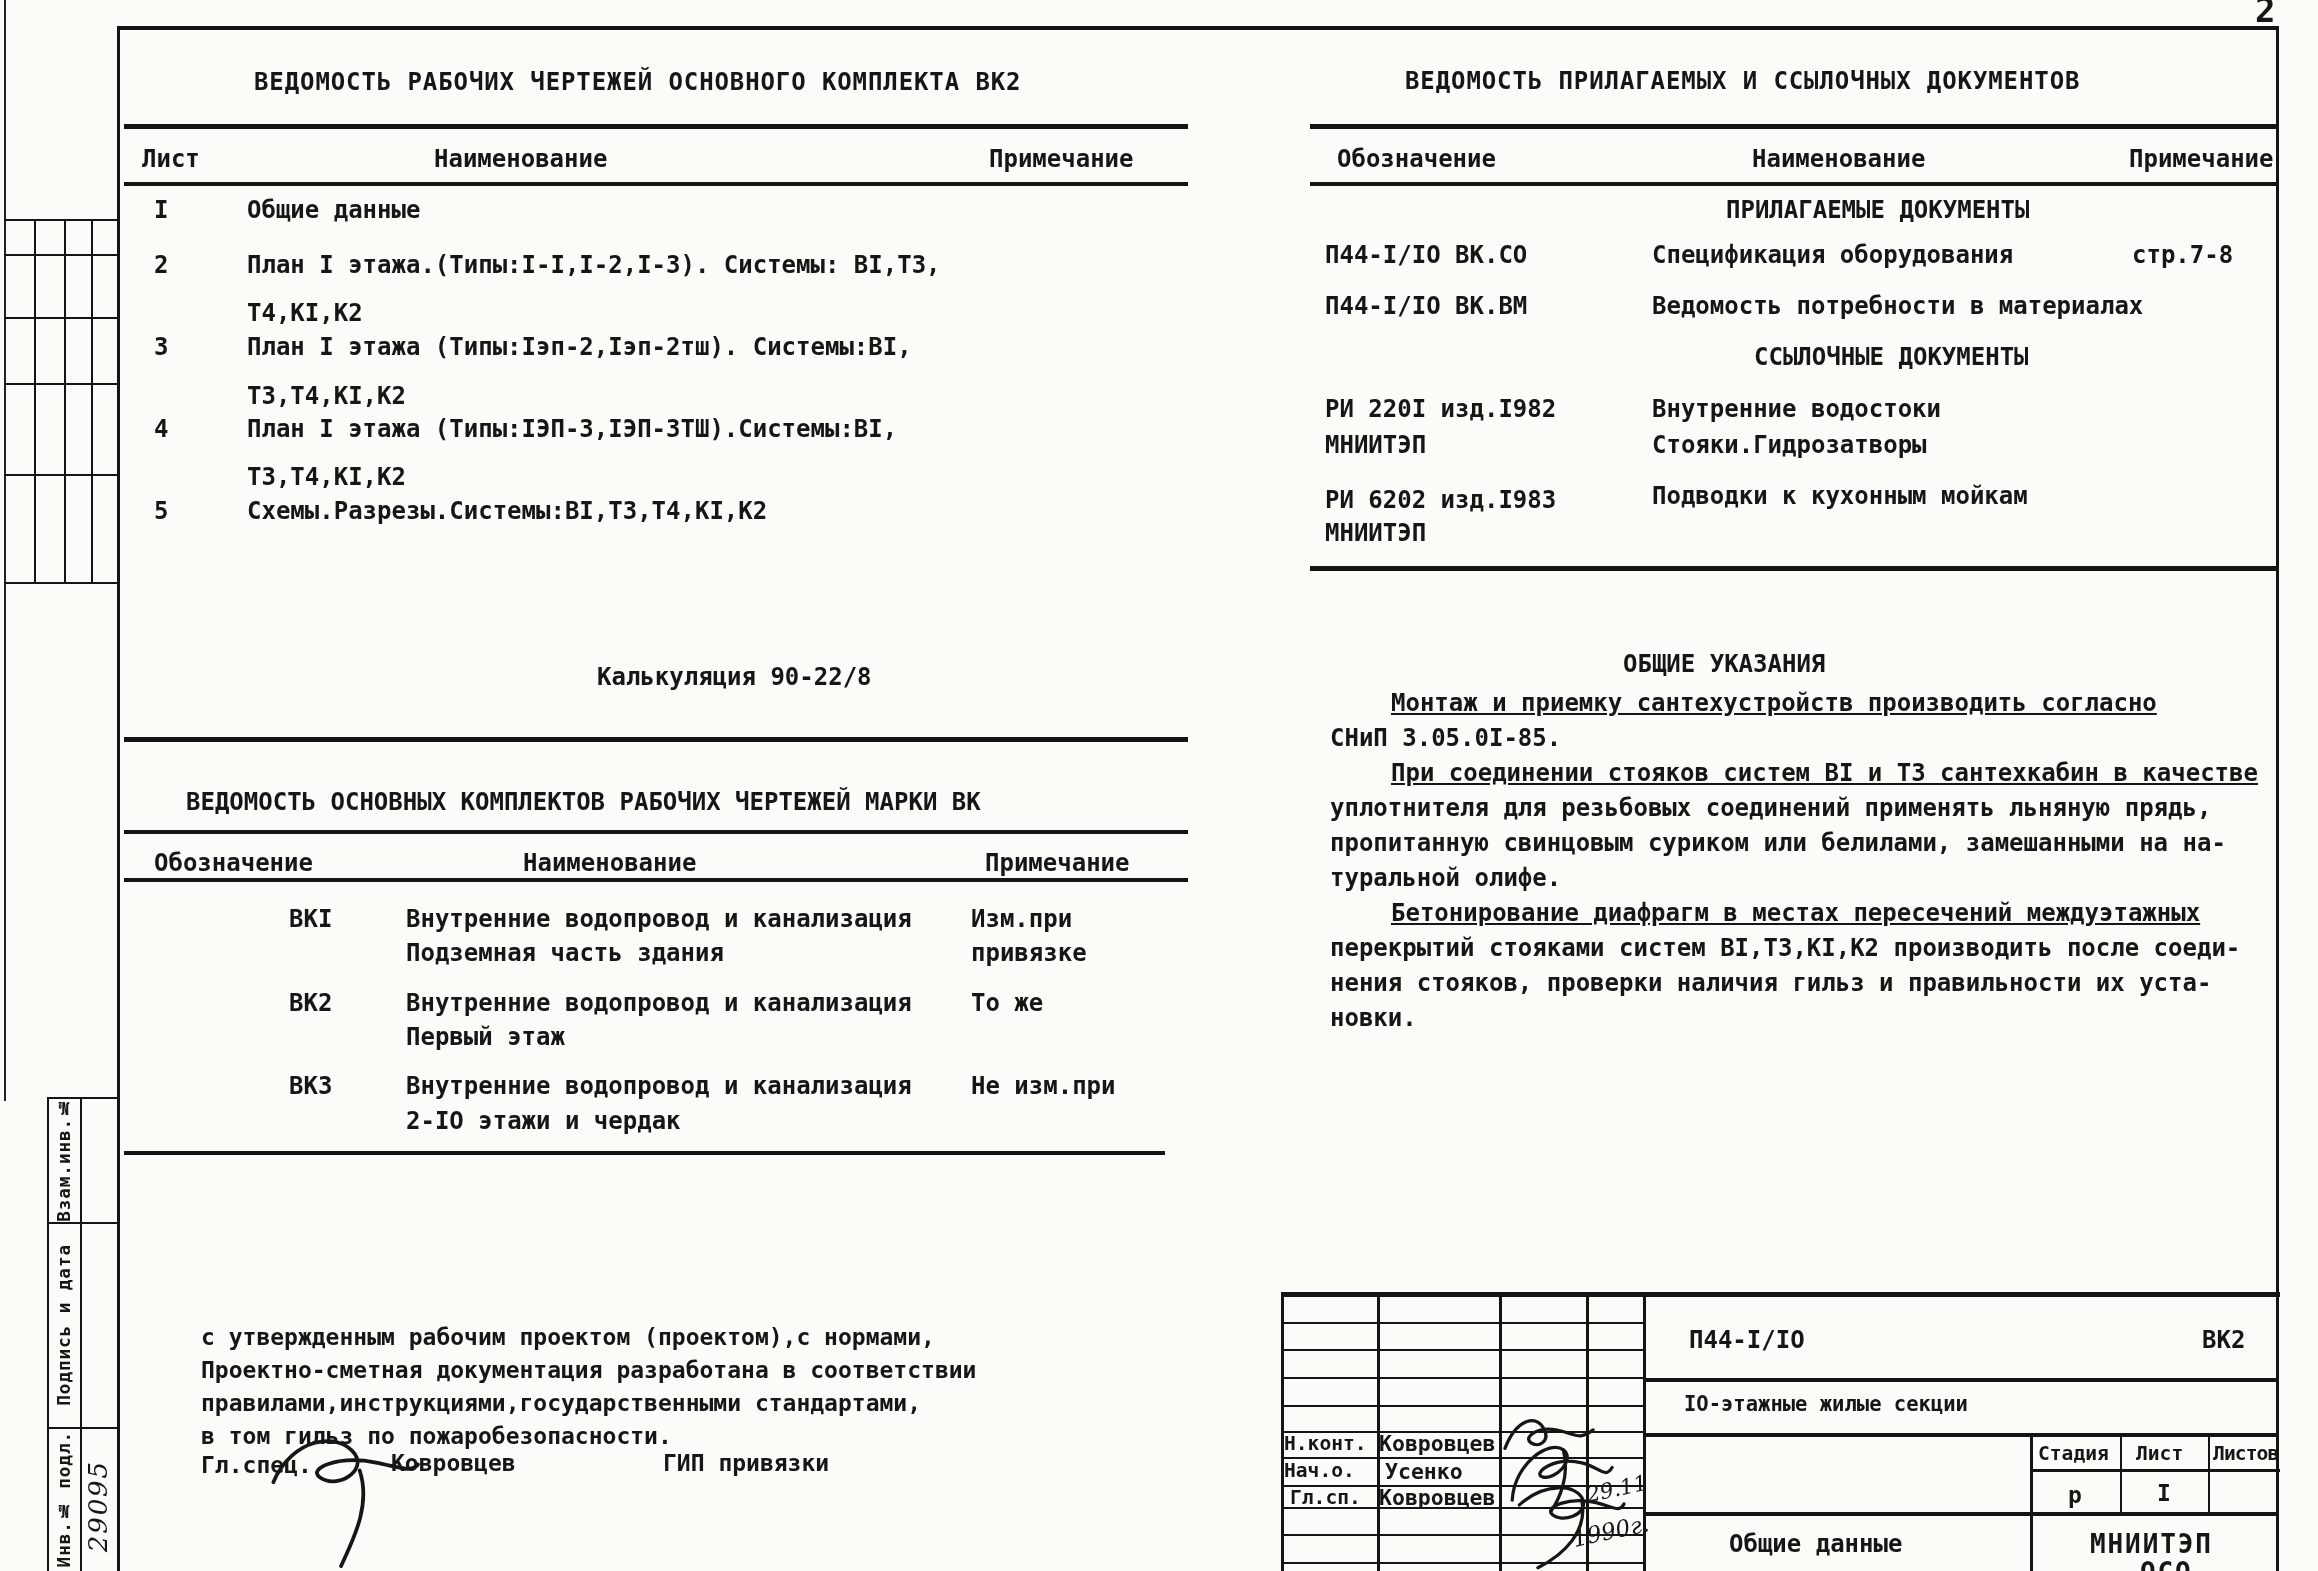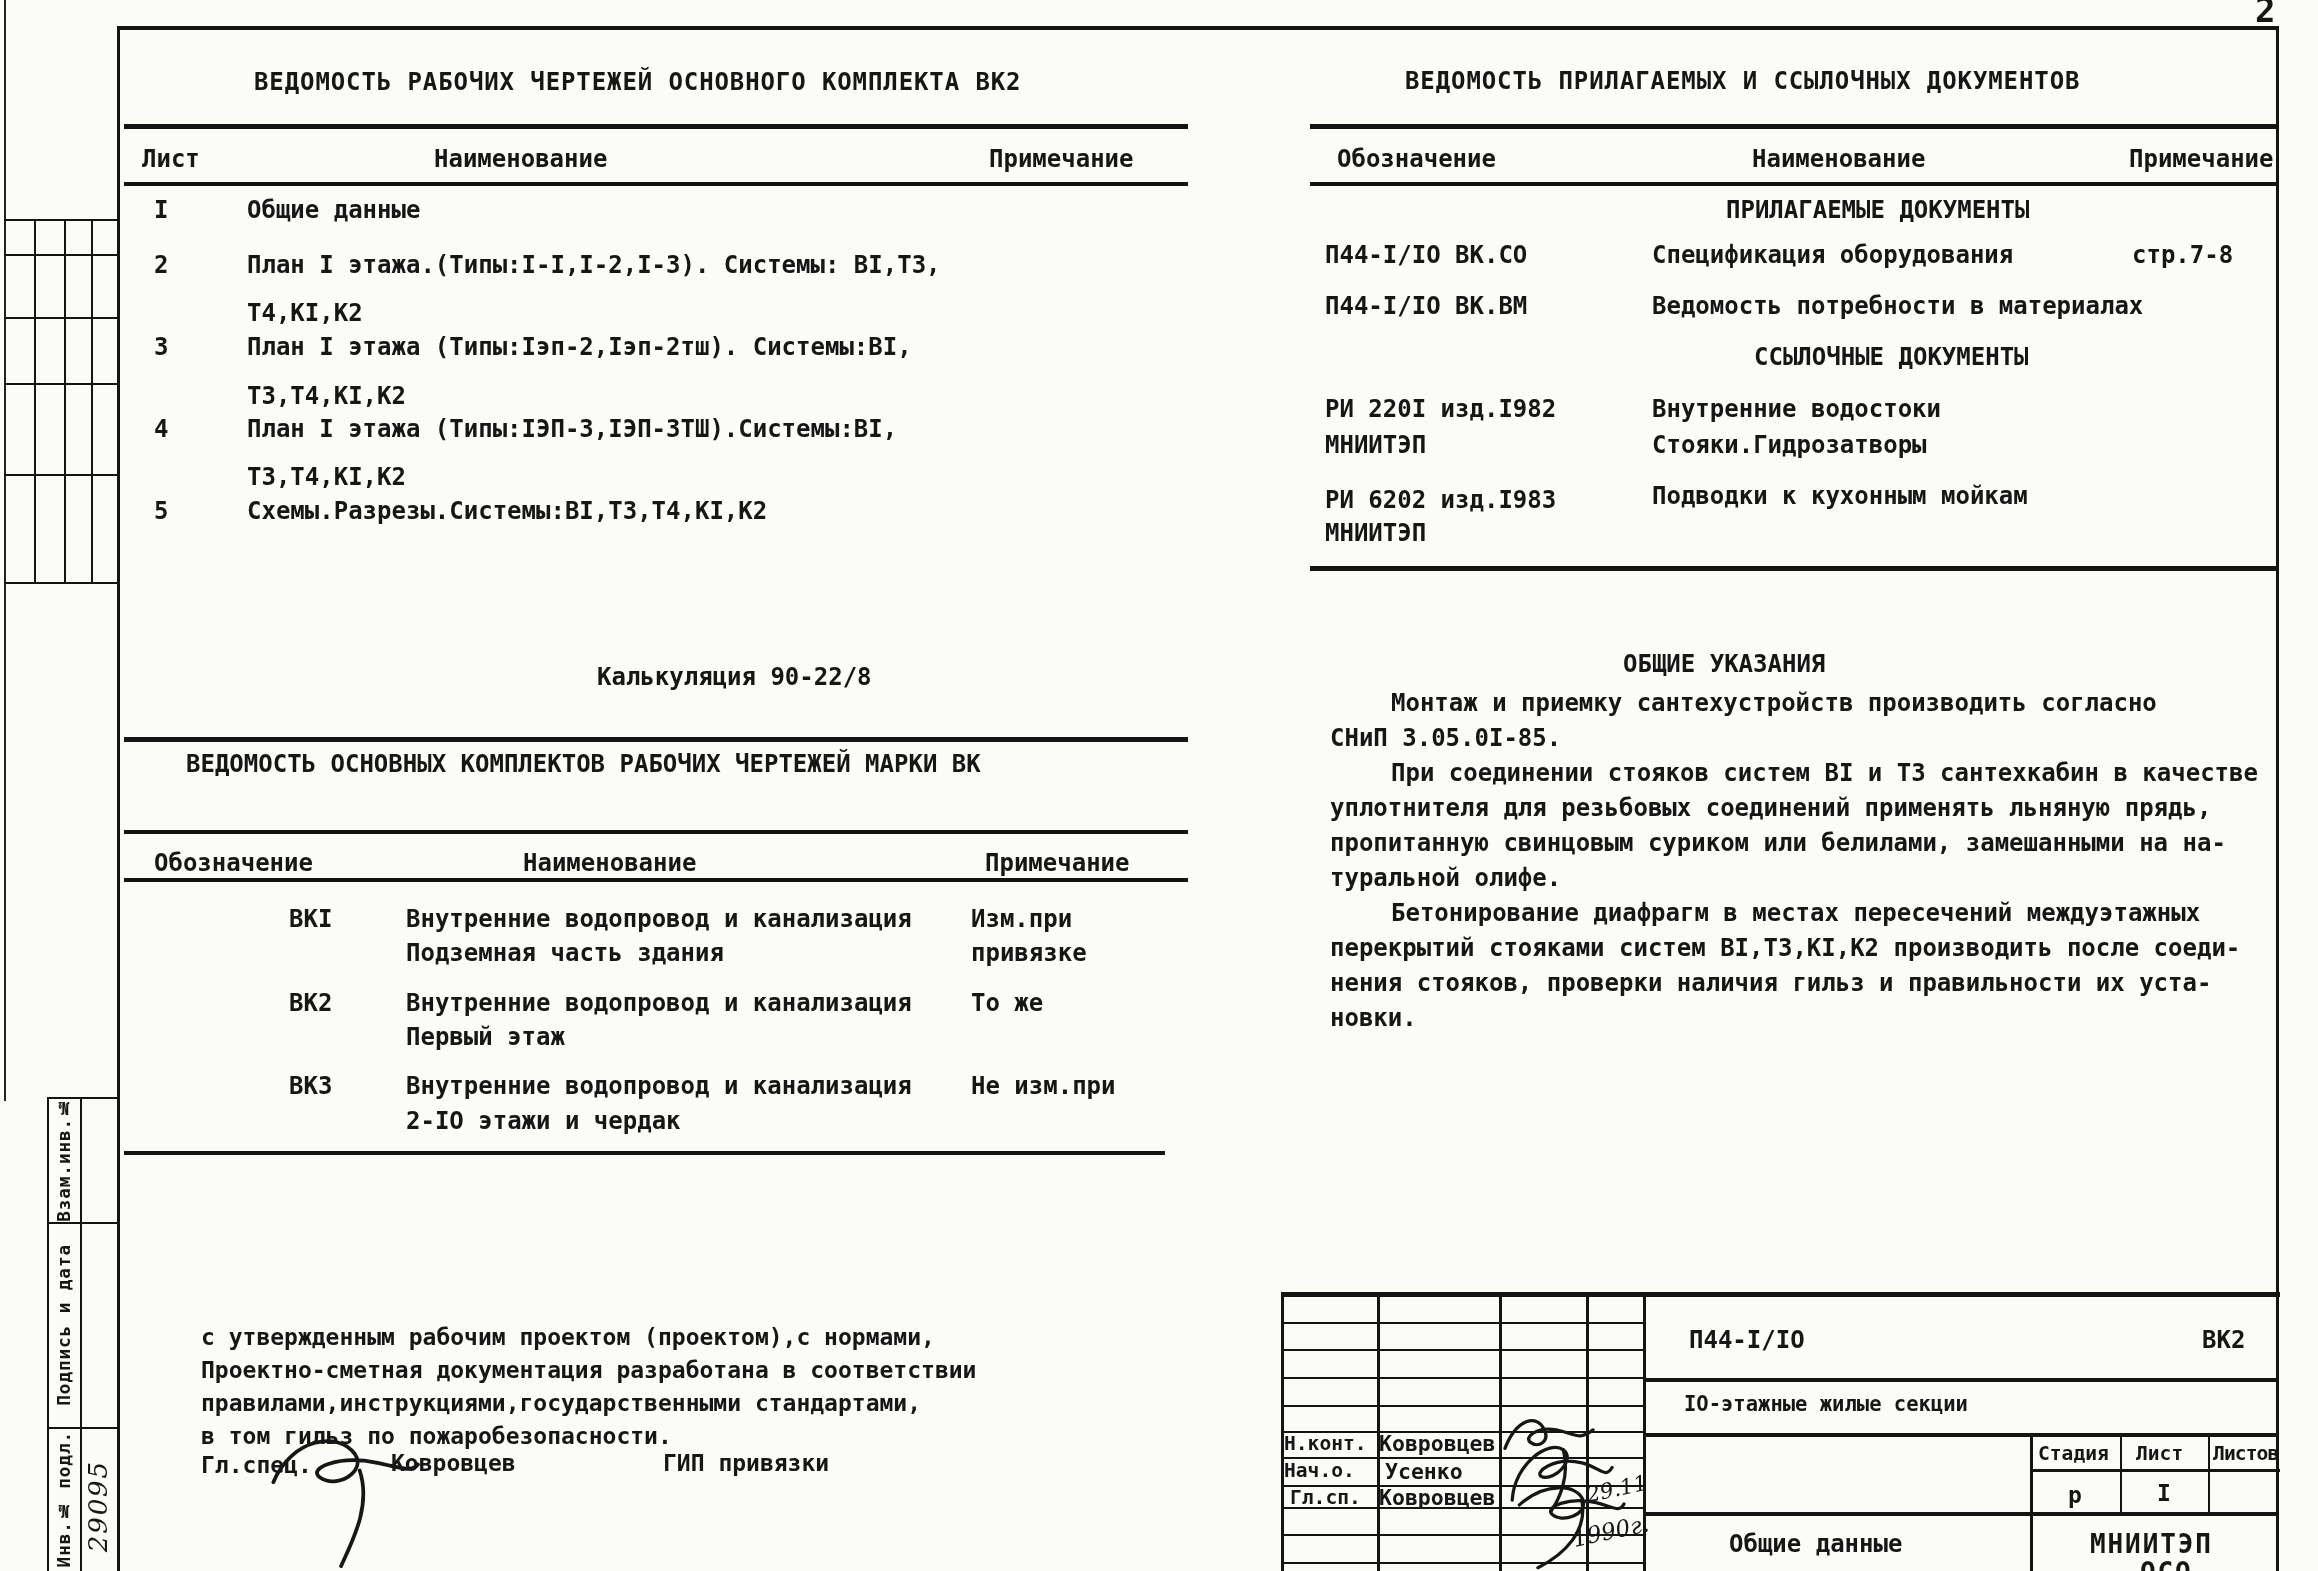--- a/index.html
+++ b/index.html
@@ -7,21 +7,21 @@
         font-family:"DejaVu Sans Mono",monospace;color:#161616;}
   .t{position:absolute;white-space:pre;font-weight:bold;line-height:1;}
   .hl{position:absolute;background:#141414;}
   .vl{position:absolute;background:#141414;}
   .fs72{font-size:34px}.fs56{font-size:26px}.fs52{font-size:24px}.fs50{font-size:23px}
   .fs46{font-size:21.5px}.fs44{font-size:20.5px}.fs42{font-size:19.6px}.fs38{font-size:17.7px}
   .flow{position:absolute;}
   .flow .ln{white-space:pre;font-weight:bold;}
   .gen .ln{font-size:24px;line-height:35px;height:35px;}
   .foot .ln{font-size:23px;line-height:33px;height:33px;}
-  .ind{padding-left:61px;}
+  .ind{padding-left:61px;text-decoration:underline;}
   .vbox{position:absolute;display:flex;align-items:center;justify-content:center;}
   .vtext{writing-mode:vertical-rl;transform:rotate(180deg);font-weight:bold;letter-spacing:0.9px;}
   .hw{font-family:"DejaVu Serif",serif;font-style:italic;font-weight:normal;}
   svg{position:absolute;overflow:visible;}
 </style>
 </head>
 <body>
 
 <div class="page">
 
@@ -76,21 +76,21 @@
   <div class="t fs52" style="left:247px;top:384px">Т3,Т4,КI,К2</div>
   <div class="t fs52" style="left:154px;top:417px">4</div>
   <div class="t fs52" style="left:247px;top:417px">План I этажа (Типы:IЭП-3,IЭП-3ТШ).Системы:ВI,</div>
   <div class="t fs52" style="left:247px;top:465px">Т3,Т4,КI,К2</div>
   <div class="t fs52" style="left:154px;top:499px">5</div>
   <div class="t fs52" style="left:247px;top:499px">Схемы.Разрезы.Системы:ВI,Т3,Т4,КI,К2</div>
 
   <div class="t fs52" style="left:597px;top:665px">Калькуляция 90-22/8</div>
 
   <div class="hl" style="left:124px;top:737px;width:1064px;height:4.7px"></div>
-  <div class="t fs52" style="left:186px;top:752px">ВЕДОМОСТЬ ОСНОВНЫХ КОМПЛЕКТОВ РАБОЧИХ ЧЕРТЕЖЕЙ МАРКИ ВК</div>
+  <div class="t fs52" style="left:186px;top:790px">ВЕДОМОСТЬ ОСНОВНЫХ КОМПЛЕКТОВ РАБОЧИХ ЧЕРТЕЖЕЙ МАРКИ ВК</div>
   <div class="hl" style="left:124px;top:830px;width:1064px;height:4.2px"></div>
   <div class="t fs52" style="left:154px;top:851px">Обозначение</div>
   <div class="t fs52" style="left:523px;top:851px">Наименование</div>
   <div class="t fs52" style="left:985px;top:851px">Примечание</div>
   <div class="hl" style="left:124px;top:878px;width:1064px;height:3.7px"></div>
 
   <div class="t fs52" style="left:289px;top:907px">ВКI</div>
   <div class="t fs52" style="left:406px;top:907px">Внутренние водопровод и канализация</div>
   <div class="t fs52" style="left:406px;top:941px">Подземная часть здания</div>
   <div class="t fs52" style="left:971px;top:907px">Изм.при</div>

